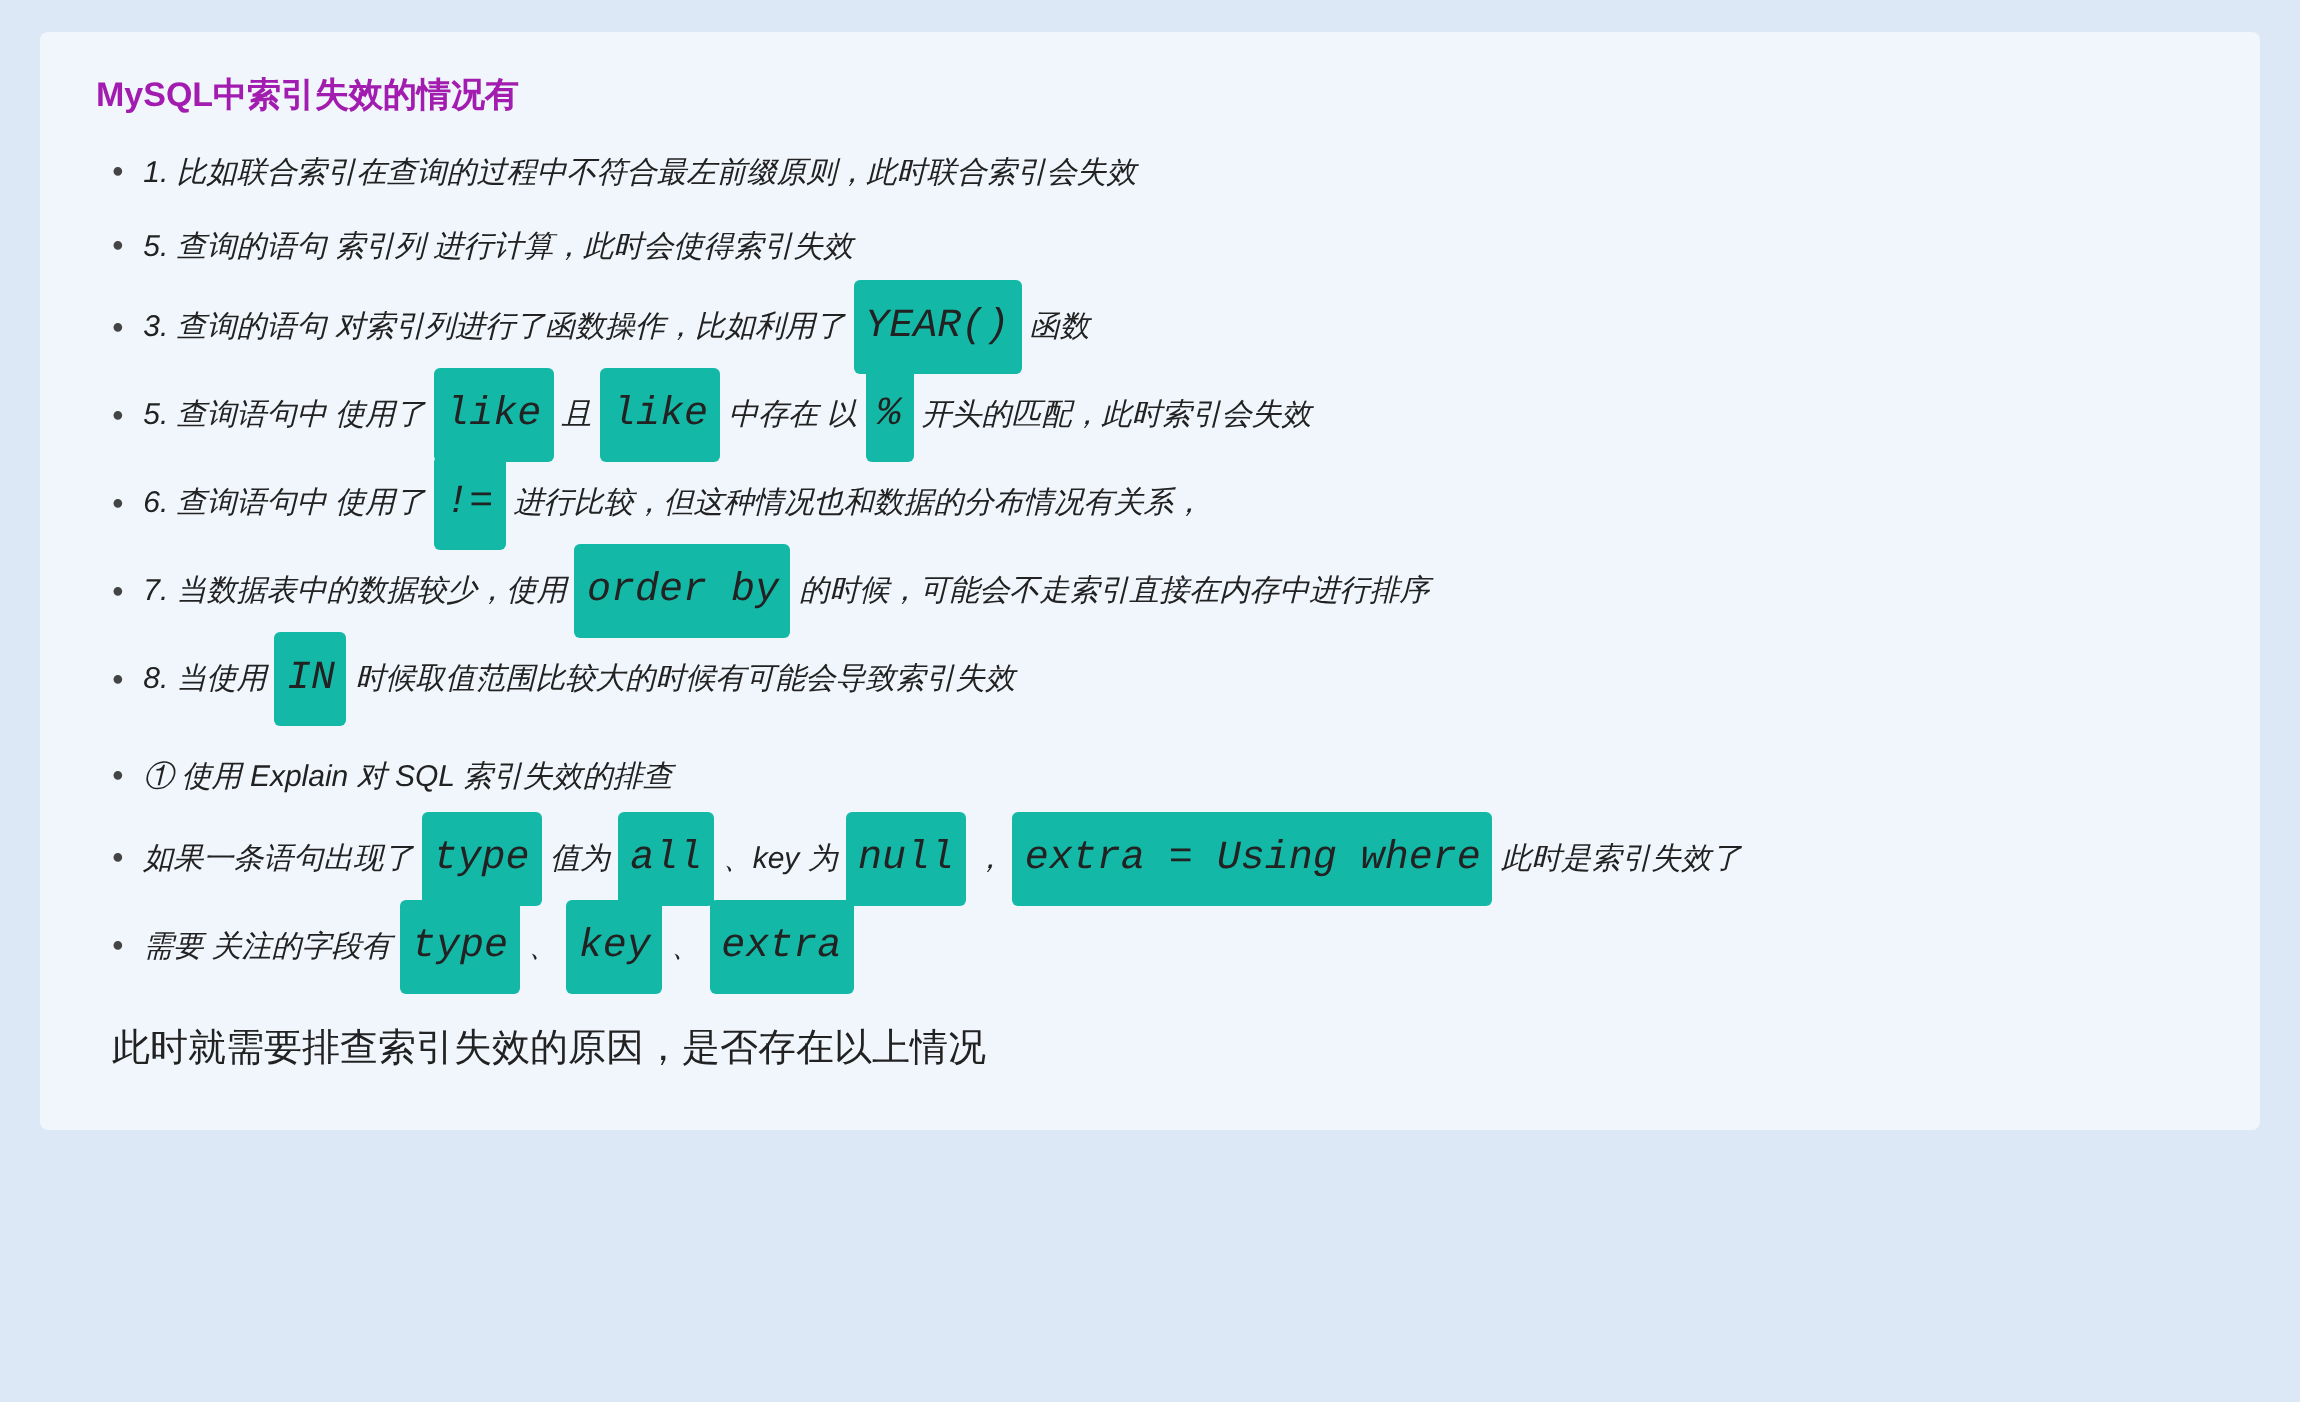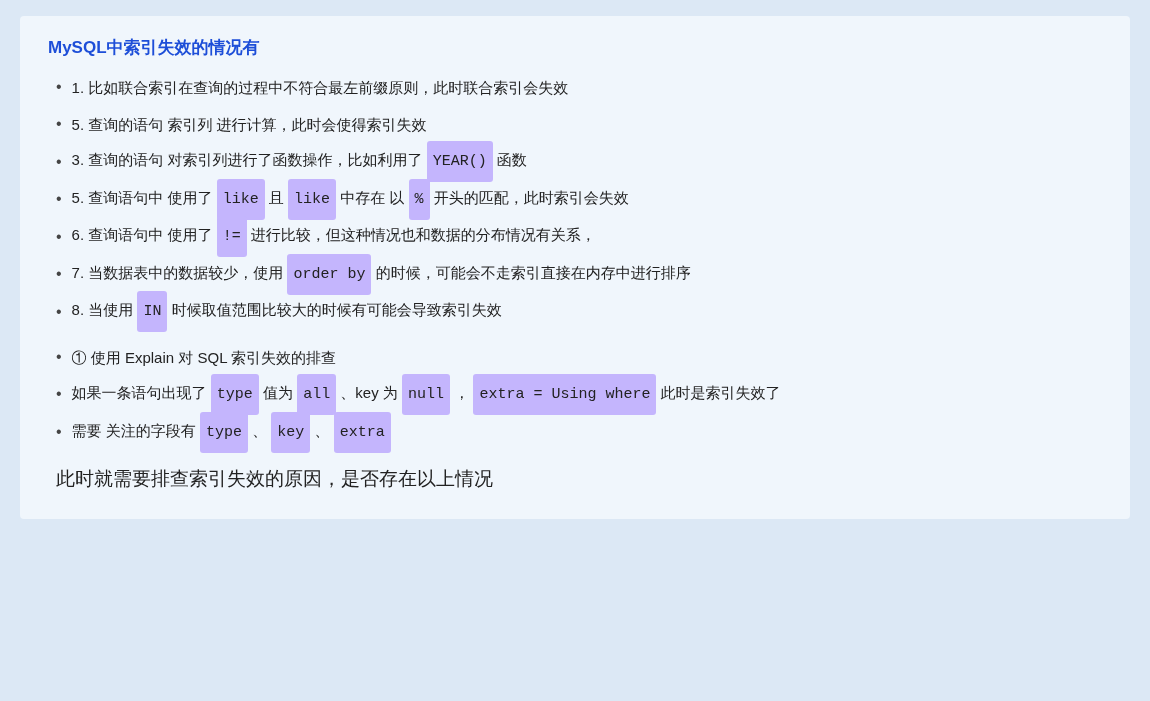--- a/index.html
+++ b/index.html
@@ -24,53 +24,54 @@
       width: 1110px;
       background-color: #f0f6fc;
       margin: 16px auto;
       padding: 20px 28px 24px 28px;
       border-radius: 4px;
     }
 
     .section-title {
       font-size: 17px;
       font-weight: 700;
-      color: #1d4ed8;
+      color: #a21caf;
       margin-bottom: 14px;
     }
 
     .bullet-list {
       list-style: none;
       padding: 0;
       margin: 0 0 18px 0;
     }
 
     .bullet-list li {
       display: flex;
-      align-items: flex-end;
+      align-items: center;
       margin-bottom: 10px;
       line-height: 1.7;
       padding-left: 8px;
+      font-style: italic;
     }
 
     .bullet-list li::before {
       content: "•";
       margin-right: 10px;
       flex-shrink: 0;
       font-size: 16px;
       color: #444;
       line-height: 1.7;
     }
 
     code, .code-inline {
-      background-color: #c4b5fd;
+      background-color: #14b8a6;
       border-radius: 3px;
       padding: 12px 6px;
       font-family: "Courier New", Consolas, monospace;
-      font-size: 15px;
+      font-size: 20px;
       color: #222;
     }
 
     .section-2-title {
       font-size: 17px;
       font-weight: 700;
       color: #111;
       margin-top: 4px;
       margin-bottom: 14px;
     }

